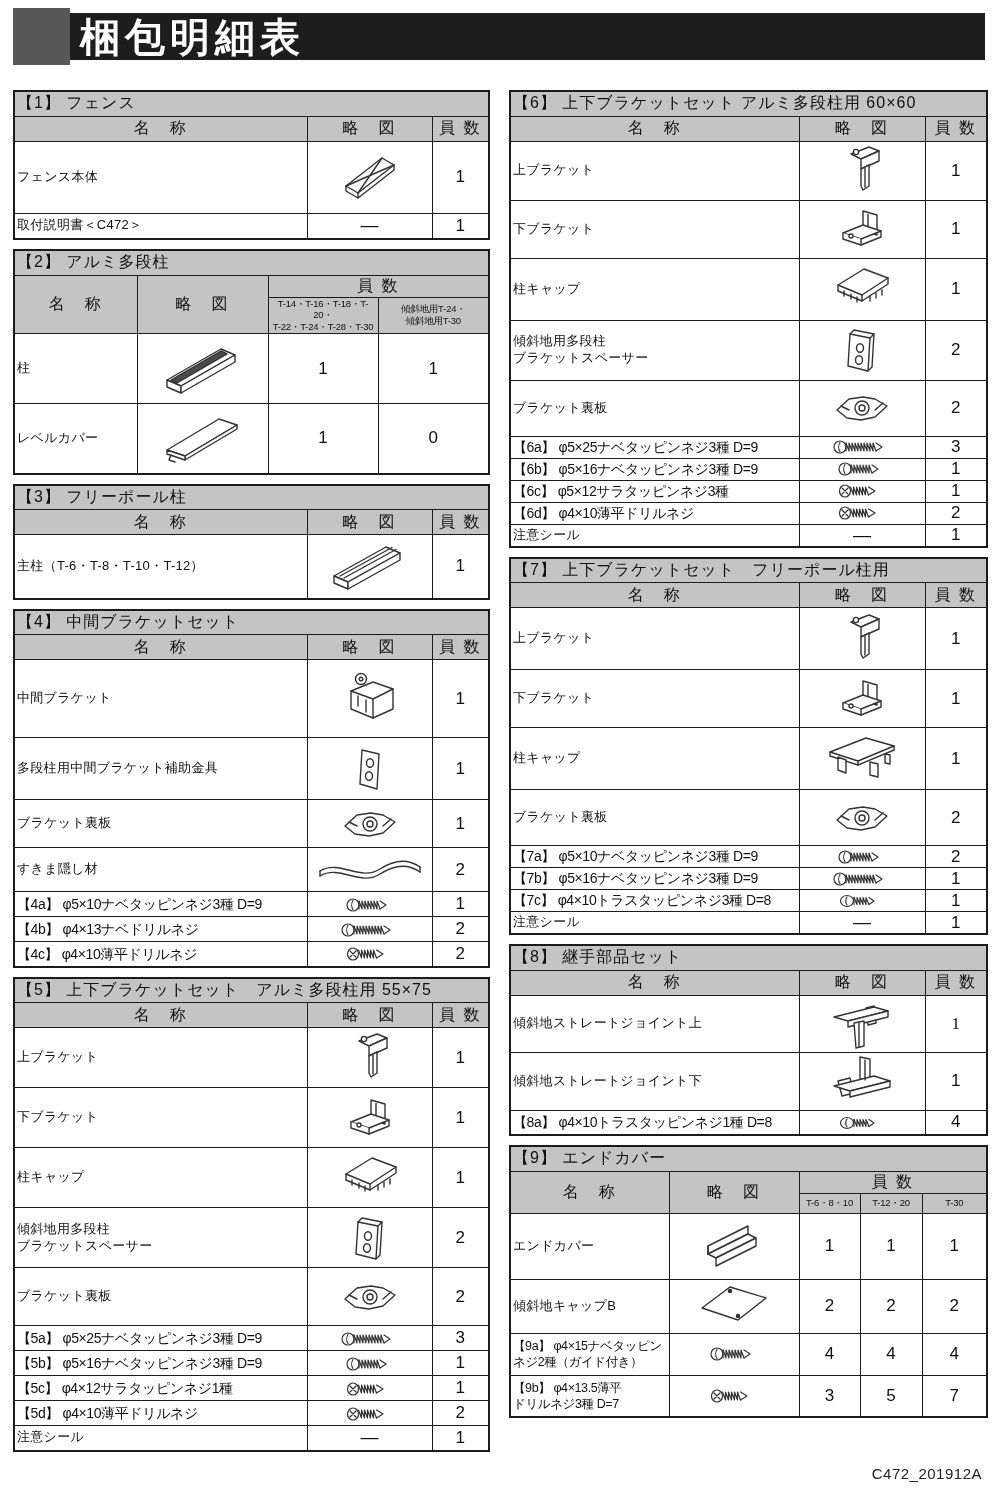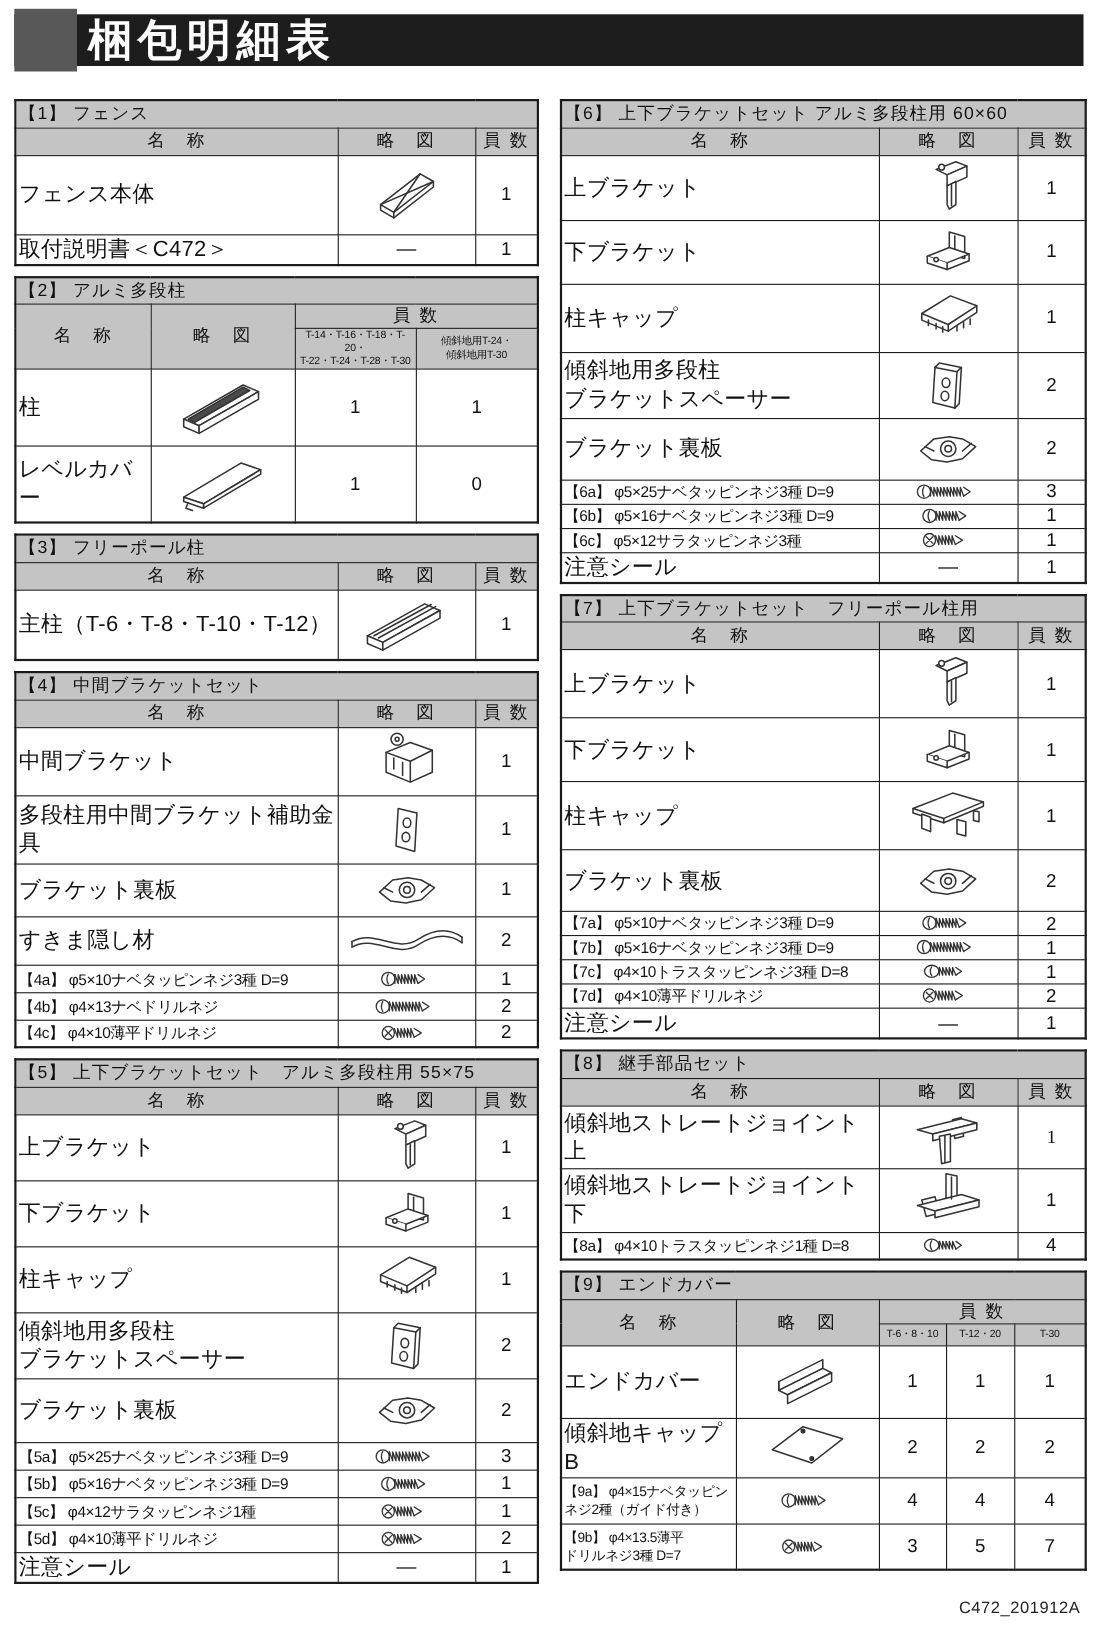--- a/index.html
+++ b/index.html
@@ -41,21 +41,21 @@
   }
   .t-head{
     background:var(--gray);text-align:center;font-size:16px;letter-spacing:2px;
   }
   .t-head-row{height:25px;}
   .t-sub{
     font-size:9.5px;letter-spacing:-0.2px;line-height:1.25;
     white-space:pre-line;padding:0 1px;
   }
   .t-name{
-    font-size:20px;padding-left:7px;letter-spacing:0.3px;
+    font-size:13px;padding-left:7px;letter-spacing:0.3px;
     white-space:pre-line;line-height:1.3;
   }
   .t-name.small{font-size:14px;letter-spacing:-0.4px;}
   .t-diag{text-align:center;}
   .t-diag svg{vertical-align:middle;display:inline-block;}
   .t-qty{text-align:center;font-size:17px;}
   .dash{font-size:18px;letter-spacing:0;}
   .doc-footer{
     text-align:right;margin:4px 18px 0 0;font-size:15px;color:#222;
     letter-spacing:0.5px;
@@ -194,21 +194,21 @@
         </colgroup>
         <tbody>
           <tr>
             <td class="t-title" colspan="3">【4】 中間ブラケットセット</td>
           </tr>
           <tr class="t-head-row">
             <td class="t-head">名　称</td>
             <td class="t-head">略　図</td>
             <td class="t-head">員 数</td>
           </tr>
-          <tr style="height: 62px;">
+          <tr style="height: 78px;">
             <td class="t-name">中間ブラケット</td>
             <td class="t-diag"><span><svg width="66" height="58" viewBox="0 0 66 58">
                   <g fill="white" stroke="#333" stroke-width="1.4" stroke-linejoin="round" stroke-linecap="round">
                     <circle cx="24" cy="9" r="5.5"></circle>
                     <circle cx="24" cy="9" r="1.8"></circle>
                     <path d="M14 21 L36 12 L56 19 L56 39 L36 48 L14 39 Z"></path>
                     <path fill="none" d="M14 21 L36 29 L56 19 M36 29 L36 48"></path>
                     <path fill="none" d="M21 26 L21 36 M29 30 L29 42"></path>
                   </g>
                 </svg></span></td>
@@ -540,20 +540,32 @@
                   <g fill="white" stroke="#333" stroke-width="1.2" stroke-linejoin="round" stroke-linecap="round">
                     <ellipse cx="8" cy="9" rx="5.5" ry="6"></ellipse>
                     <path fill="none" d="M5 6 L11 12 M11 6 L5 12"></path>
                     <polyline fill="none" points="13.5,5 16.5,13 16.5,5 19.5,13 19.5,5 22.5,13 22.5,5 25.5,13 25.5,5 28.5,13 28.5,5 31.5,13"></polyline>
                     <polyline fill="none" points="31.5,5 38,9 31.5,13"></polyline>
                   </g>
                 </svg></span></td>
             <td class="t-qty">1</td>
           </tr>
           <tr style="height: 22px;">
+            <td class="t-name small">【6d】 φ4×10薄平ドリルネジ</td>
+            <td class="t-diag"><span><svg width="50" height="18" viewBox="0 0 50 18">
+                  <g fill="white" stroke="#333" stroke-width="1.2" stroke-linejoin="round" stroke-linecap="round">
+                    <ellipse cx="8" cy="9" rx="5.5" ry="6"></ellipse>
+                    <path fill="none" d="M5 6 L11 12 M11 6 L5 12"></path>
+                    <polyline fill="none" points="13.5,5 16.5,13 16.5,5 19.5,13 19.5,5 22.5,13 22.5,5 25.5,13 25.5,5 28.5,13 28.5,5 31.5,13"></polyline>
+                    <polyline fill="none" points="31.5,5 38,9 31.5,13"></polyline>
+                  </g>
+                </svg></span></td>
+            <td class="t-qty">2</td>
+          </tr>
+          <tr style="height: 22px;">
             <td class="t-name">注意シール</td>
             <td class="t-diag"><span class="dash">—</span></td>
             <td class="t-qty">1</td>
           </tr>
         </tbody>
       </table>
       <table class="parts">
         <colgroup>
           <col style="width: 289px;">
           <col style="width: 126px;">
@@ -652,32 +664,20 @@
             <td class="t-diag"><span><svg width="46" height="18" viewBox="0 0 46 18">
                   <g fill="white" stroke="#333" stroke-width="1.2" stroke-linejoin="round" stroke-linecap="round">
                     <ellipse cx="8" cy="9" rx="6.5" ry="5.5"></ellipse>
                     <path fill="none" d="M8 5 C 6.3 7.2, 6.3 10.8, 8 13"></path>
                     <line x1="15" y1="5.5" x2="15" y2="12.5"></line>
                     <polyline fill="none" points="15,5.5 18,12.5 18,5.5 21,12.5 21,5.5 24,12.5 24,5.5 27,12.5 27,5.5 30,12.5"></polyline>
                     <polyline fill="none" points="30,5.5 35,9 30,12.5"></polyline>
                   </g>
                 </svg></span></td>
             <td class="t-qty">1</td>
-          </tr>
-          <tr style="height: 22px;">
-            <td class="t-name small">【7d】 φ4×10薄平ドリルネジ</td>
-            <td class="t-diag"><span><svg width="50" height="18" viewBox="0 0 50 18">
-                  <g fill="white" stroke="#333" stroke-width="1.2" stroke-linejoin="round" stroke-linecap="round">
-                    <ellipse cx="8" cy="9" rx="5.5" ry="6"></ellipse>
-                    <path fill="none" d="M5 6 L11 12 M11 6 L5 12"></path>
-                    <polyline fill="none" points="13.5,5 16.5,13 16.5,5 19.5,13 19.5,5 22.5,13 22.5,5 25.5,13 25.5,5 28.5,13 28.5,5 31.5,13"></polyline>
-                    <polyline fill="none" points="31.5,5 38,9 31.5,13"></polyline>
-                  </g>
-                </svg></span></td>
-            <td class="t-qty">2</td>
           </tr>
           <tr style="height: 22px;">
             <td class="t-name">注意シール</td>
             <td class="t-diag"><span class="dash">—</span></td>
             <td class="t-qty">1</td>
           </tr>
         </tbody>
       </table>
       <table class="parts">
         <colgroup>

